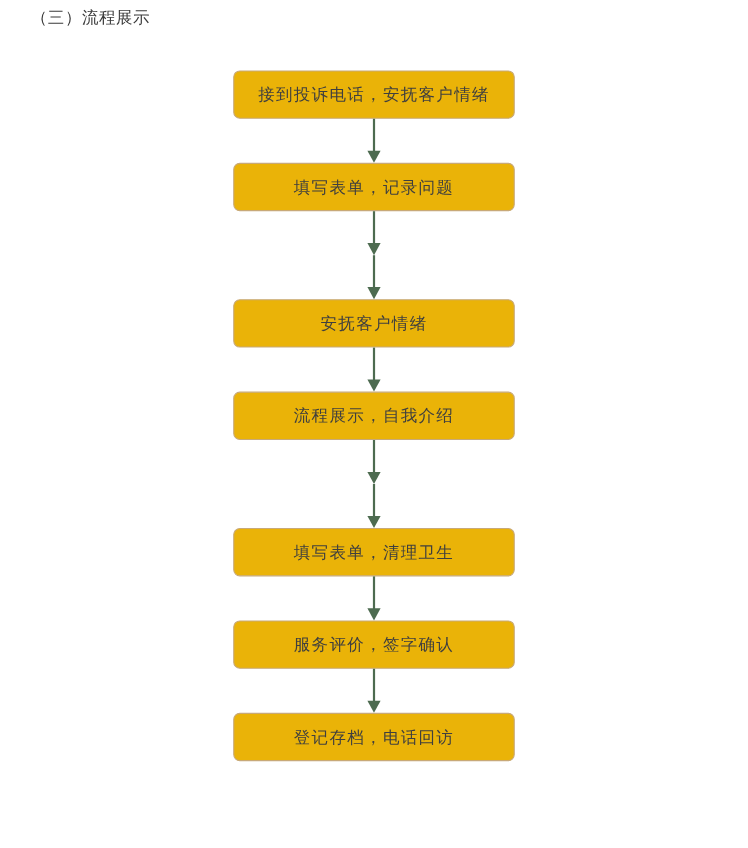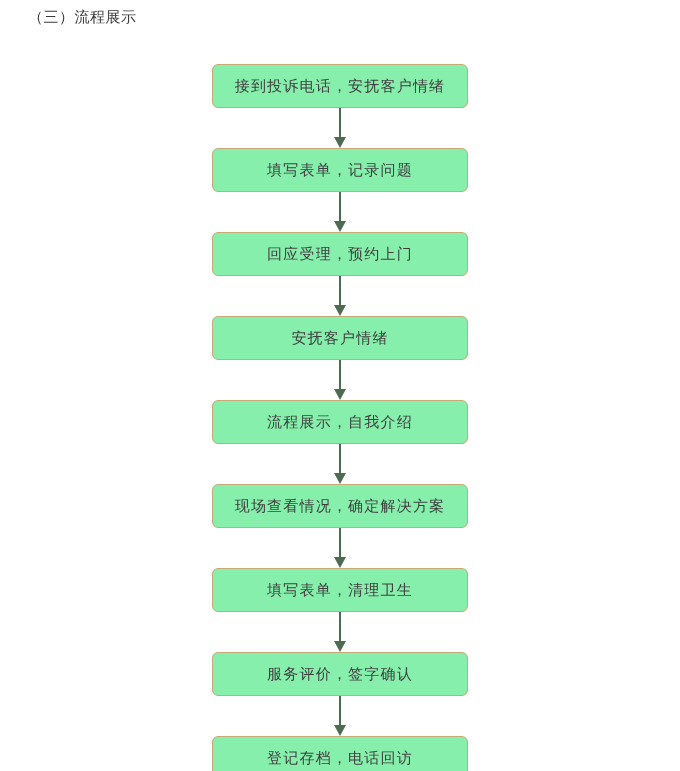--- a/index.html
+++ b/index.html
@@ -44,21 +44,21 @@
     display: flex;
     flex-direction: column;
     align-items: center;
   }
   .flow-box {
     width: 256px;
     height: 44px;
     box-sizing: border-box;
     border: 1px solid #c8a978;
     border-radius: 6px;
-    background: #86efac;
+    background: #eab308;
     display: flex;
     align-items: center;
     justify-content: center;
     font-size: 15px;
     color: #3f3f3f;
     letter-spacing: 1.2px;
     white-space: nowrap;
   }
   .arrow {
     width: 14px;
@@ -102,23 +102,20 @@
     </div>
 
     <div class="flow-row">
       <div class="flow-box">填写表单，记录问题</div>
     </div>
     <div class="arrow">
       <div class="shaft"></div>
       <div class="head"></div>
     </div>
 
-    <div class="flow-row">
-      <div class="flow-box">回应受理，预约上门</div>
-    </div>
     <div class="arrow">
       <div class="shaft"></div>
       <div class="head"></div>
     </div>
 
     <div class="flow-row">
       <div class="flow-box">安抚客户情绪</div>
     </div>
     <div class="arrow">
       <div class="shaft"></div>
@@ -126,23 +123,20 @@
     </div>
 
     <div class="flow-row">
       <div class="flow-box">流程展示，自我介绍</div>
     </div>
     <div class="arrow">
       <div class="shaft"></div>
       <div class="head"></div>
     </div>
 
-    <div class="flow-row">
-      <div class="flow-box">现场查看情况，确定解决方案</div>
-    </div>
     <div class="arrow">
       <div class="shaft"></div>
       <div class="head"></div>
     </div>
 
     <div class="flow-row">
       <div class="flow-box">填写表单，清理卫生</div>
     </div>
     <div class="arrow">
       <div class="shaft"></div>

